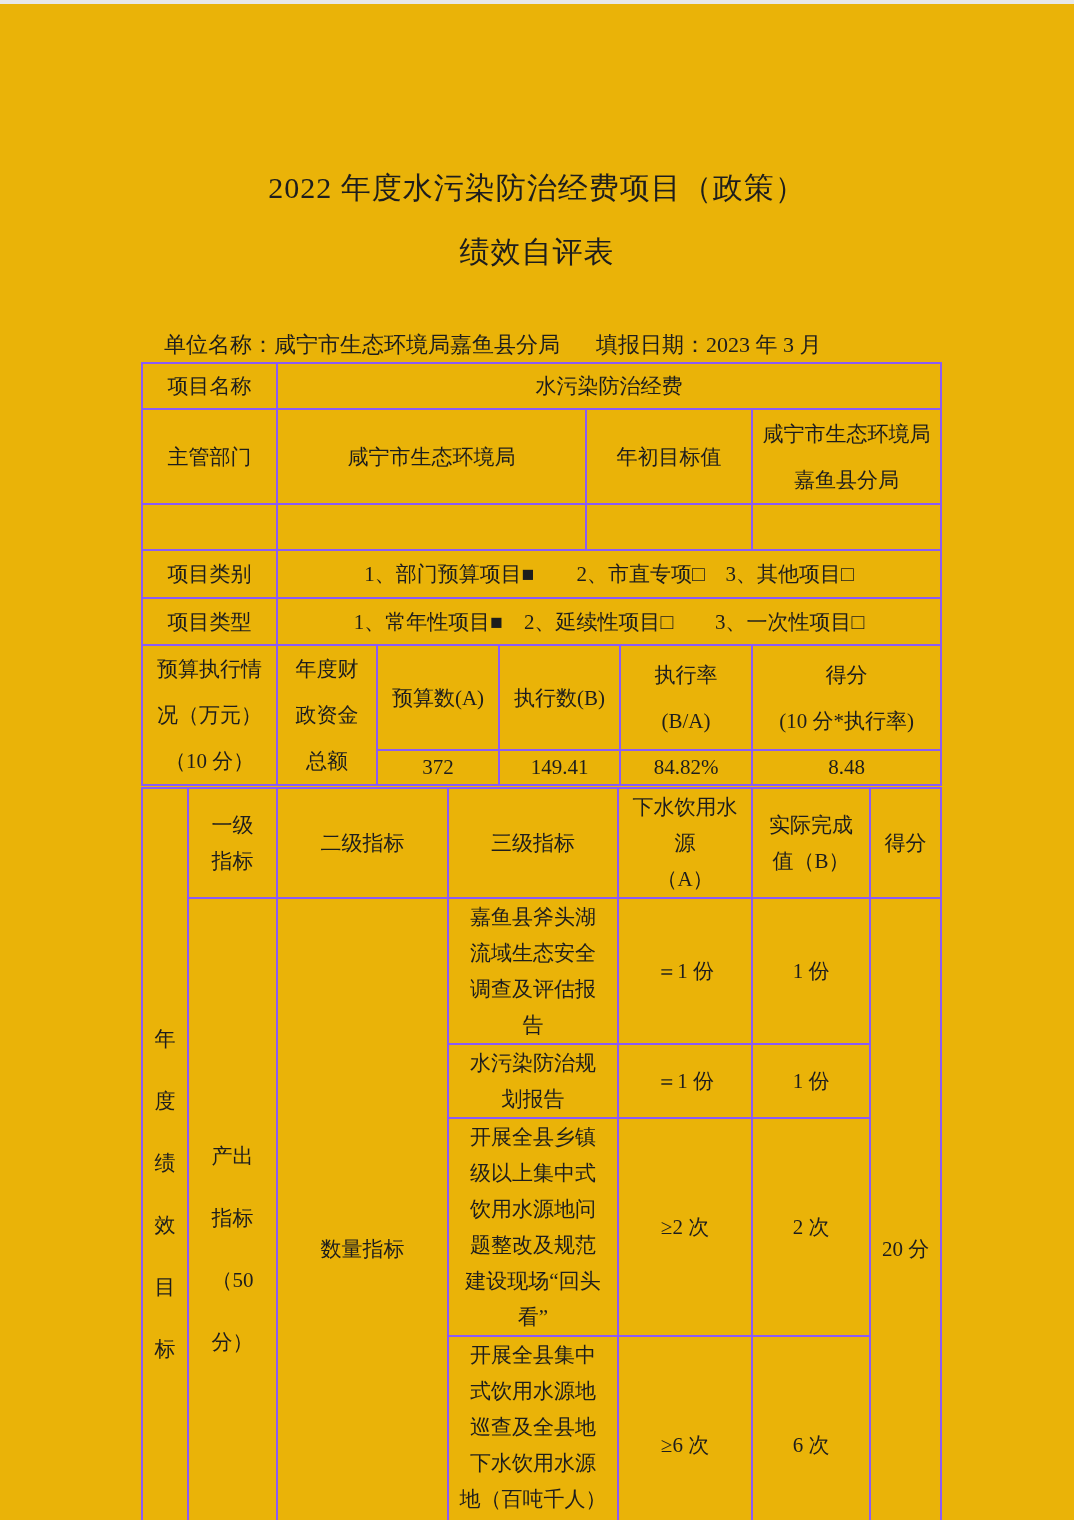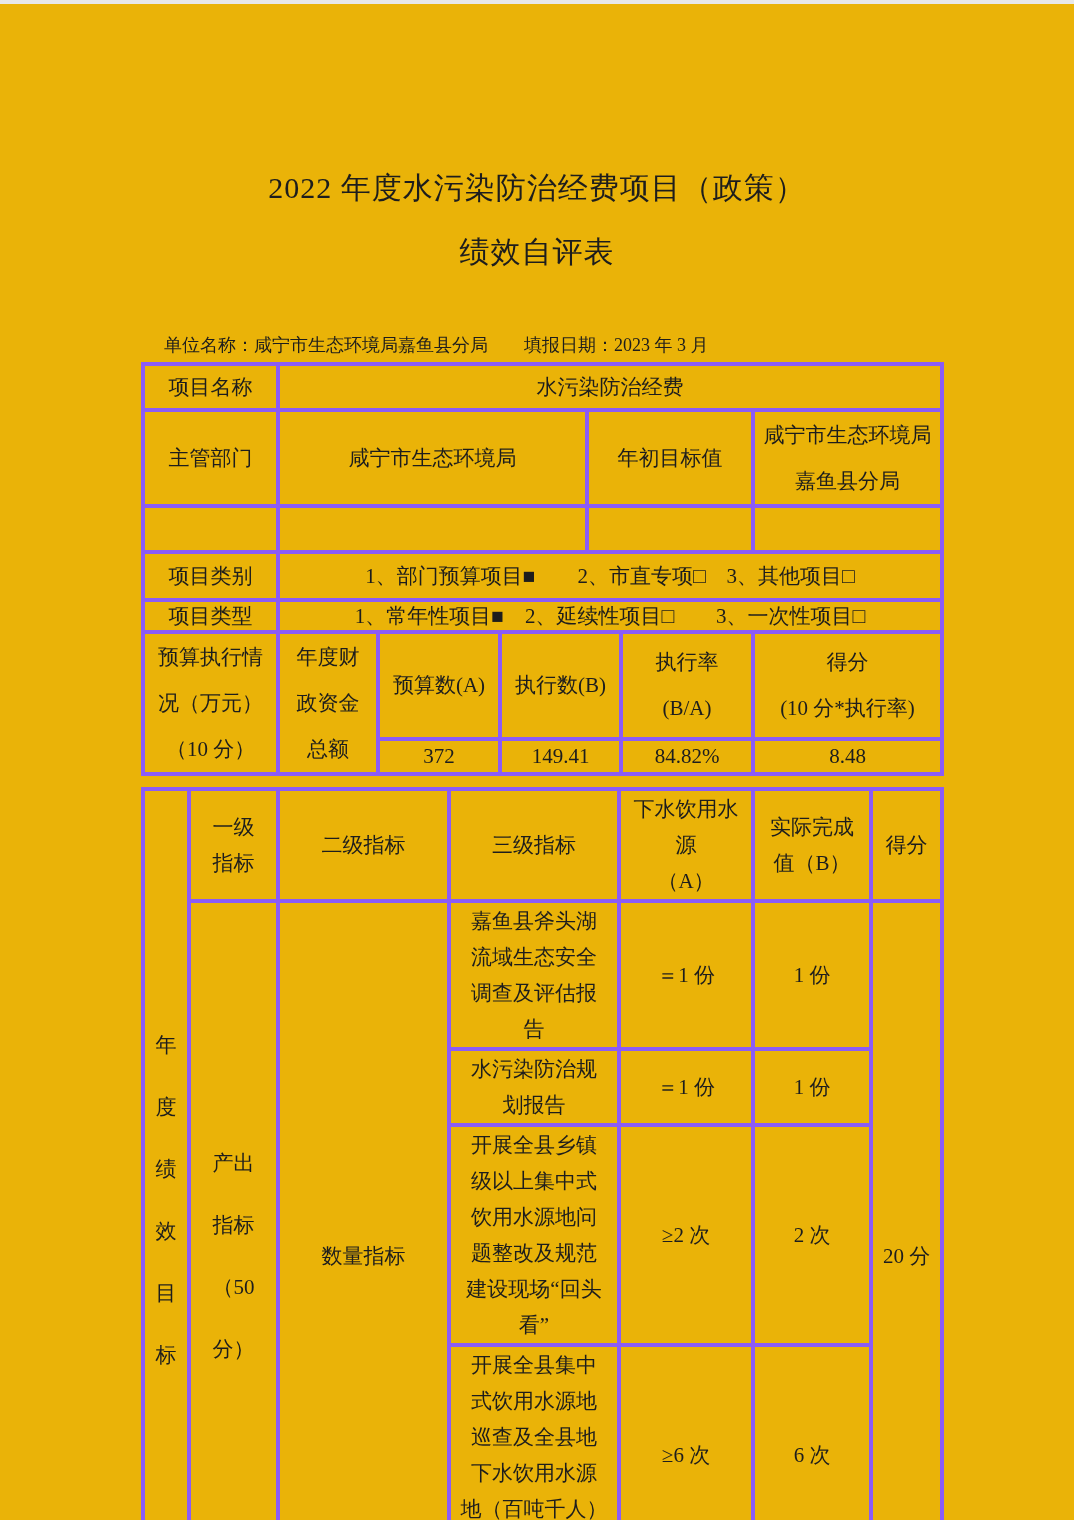--- a/index.html
+++ b/index.html
@@ -6,28 +6,28 @@
   .page{
     position:relative;width:1074px;height:1520px;background:#eab308;
     font-family:"Liberation Serif", serif;color:#1d1d1d;overflow:hidden;
     margin:4px auto;
   }
   .title{
     position:absolute;top:152px;left:0;width:100%;
     text-align:center;font-size:30px;line-height:64px;letter-spacing:1px;
   }
   .meta{
-    position:absolute;top:326px;left:164px;font-size:18px;line-height:30px;
+    position:absolute;top:326px;left:164px;font-size:22px;line-height:30px;
     white-space:nowrap;
   }
   .meta-gap{display:inline-block;width:36px;}
   table{border-collapse:collapse;table-layout:fixed;}
   .tbl{position:absolute;left:141px;width:799px;}
   .tbl td{
-    border:4px solid #8b5cf6;text-align:center;vertical-align:middle;
+    border:2px solid #8b5cf6;text-align:center;vertical-align:middle;
     font-size:21px;padding:0 4px;white-space:pre-line;overflow:hidden;
   }
   .upper{top:358px;}
   .lower{top:783px;}
   .left{text-align:left;padding-left:10px;}
   .lh24{line-height:36px;}
   .lh28{line-height:36px;}
   .lh46{line-height:46px;}
   .lh62{line-height:62px;}
   .pageno{
@@ -74,21 +74,21 @@
     <tr style="height:46px">
       <td></td>
       <td colspan="3"></td>
       <td colspan="2"></td>
       <td></td>
     </tr>
     <tr style="height:48px">
       <td>项目类别</td>
       <td colspan="6" class="left">1、部门预算项目■　　2、市直专项□　3、其他项目□</td>
     </tr>
-    <tr style="height:32px">
+    <tr style="height:47px">
       <td>项目类型</td>
       <td colspan="6" class="left">1、常年性项目■　2、延续性项目□　　3、一次性项目□</td>
     </tr>
     <tr style="height:97px">
       <td rowspan="2" class="lh46">预算执行情
 况（万元）
 （10 分）</td>
       <td rowspan="2" class="lh46">年度财
 政资金
 总额</td>

